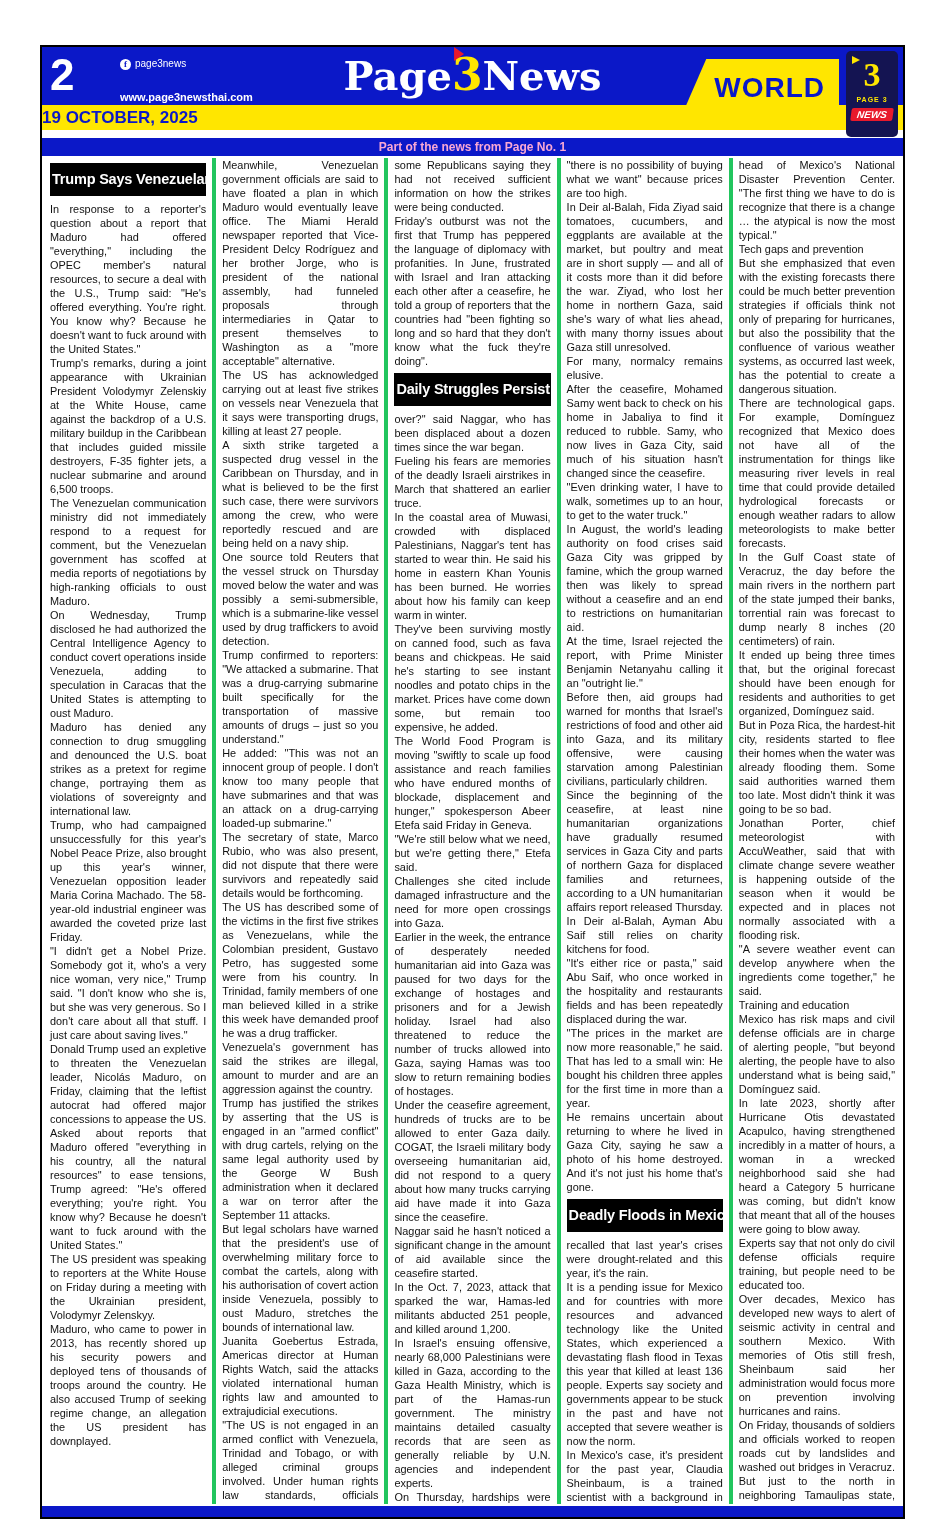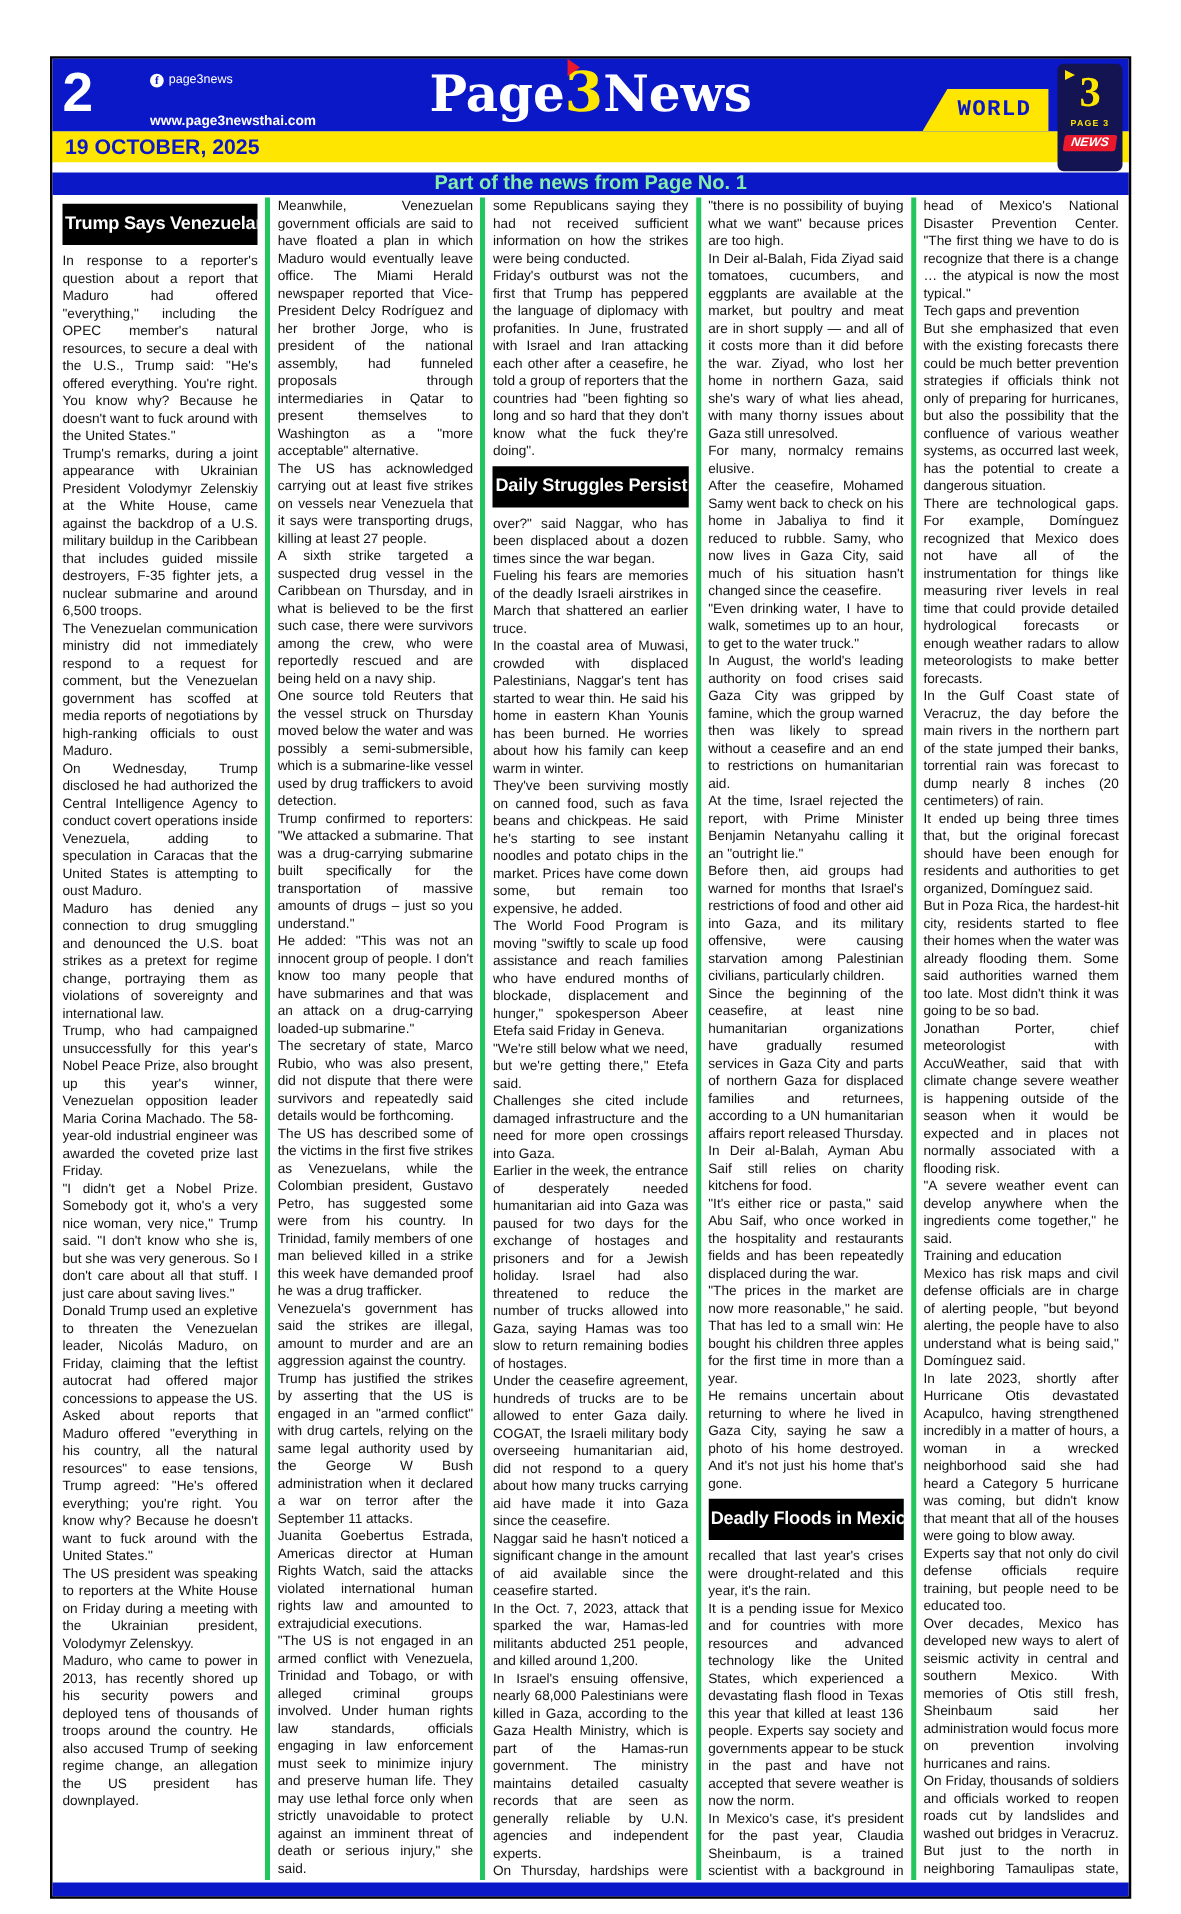--- a/index.html
+++ b/index.html
@@ -14,37 +14,37 @@
   .social-line{display:flex;align-items:center;gap:4px;}
   .fb-icon{display:inline-block;width:11px;height:11px;border-radius:50%;background:#fff;color:var(--header-blue,#0b18c8);
            font-size:9px;font-weight:bold;text-align:center;line-height:11px;font-family:"Liberation Serif",serif;}
   .website{font-weight:bold;font-size:11px;margin-top:19px;}
   .masthead{position:absolute;left:50%;top:3px;transform:translateX(-50%);
             font-family:"DejaVu Serif",serif;font-weight:bold;font-size:40px;line-height:50px;color:#fff;white-space:nowrap;}
   .masthead .three{color:var(--accent-yellow,#ffe600);position:relative;font-size:44px;}
   .masthead .three::before{content:"";position:absolute;left:2px;top:-2px;width:0;height:0;
             border-left:10px solid var(--logo-red,#e8192c);border-top:7px solid transparent;border-bottom:7px solid transparent;}
   .world-tag{position:absolute;right:64px;bottom:0;background:var(--accent-yellow,#ffe600);
-             color:var(--header-blue,#0b18c8);font-weight:bold;font-size:18px;line-height:34px;height:34px;
-             padding:0 14px 0 28px;clip-path:polygon(20px 0,100% 0,100% 100%,0 100%);letter-spacing:1px;
-             font-family:Liberation Mono, monospace;}
+             color:var(--header-blue,#0b18c8);font-weight:bold;font-size:28px;line-height:34px;height:34px;
+             padding:12px 14px 0 28px;clip-path:polygon(20px 0,100% 0,100% 100%,0 100%);letter-spacing:1px;
+             font-family:Liberation Sans, sans-serif;}
   .logo-box{position:absolute;right:5px;top:4px;width:52px;height:86px;background:var(--logo-navy,#141452);
             border-radius:5px;z-index:5;text-align:center;overflow:hidden;}
   .logo-flag{position:absolute;left:6px;top:5px;width:0;height:0;border-left:8px solid var(--accent-yellow,#ffe600);
              border-top:4px solid transparent;border-bottom:4px solid transparent;}
   .logo-three{color:var(--accent-yellow,#ffe600);font-size:34px;font-weight:bold;line-height:40px;margin-top:4px;
               font-family:"Liberation Serif",serif;}
   .logo-page3{color:var(--accent-yellow,#ffe600);font-size:7px;font-weight:bold;letter-spacing:1px;line-height:9px;}
   .logo-news{display:inline-block;background:var(--logo-red,#e8192c);color:#fff;font-style:italic;font-weight:bold;
              font-size:10px;line-height:13px;padding:0 6px;transform:skewX(-8deg);margin-top:3px;border-radius:2px;}
   .date-bar{background:var(--accent-yellow,#ffe600);height:25px;color:var(--header-blue,#0b18c8);
-            font-weight:bold;font-size:17px;line-height:25px;padding-left:10px;}
+            font-weight:bold;font-size:17px;line-height:25px;}
   .gap-strip{height:8px;background:#fff;}
-  .subheader{background:var(--header-blue,#0b18c8);height:18px;color:#86efac;font-weight:bold;
-             font-size:16px;line-height:18px;text-align:center;}
+  .subheader{background:var(--header-blue,#0b18c8);height:18px;color:#f9a8d4;font-weight:bold;
+             font-size:12px;line-height:18px;text-align:center;}
   
   .columns{flex:1 1 auto;display:flex;overflow:hidden;padding:2px 2px 0 2px;}
   .col{flex:1 1 0;padding:0 6px;border-right:4px solid #22c55e;overflow:hidden;}
   .col:last-child{border-right:none;}
   .para{margin:0;font-size:10.9px;line-height:14px;text-align:justify;color:#111;}
   .headline{background:#000;color:#fff;font-weight:bold;font-size:14.5px;line-height:17px;text-align:center;
             padding:8px 2px;margin:5px 0 6px 0;letter-spacing:-0.2px;white-space:nowrap;overflow:hidden;}
   .bottom-strip{flex:0 0 auto;height:11px;background:var(--header-blue,#0b18c8);margin-top:2px;}
 </style>
 </head>
@@ -95,20 +95,21 @@
         <p class="para">Meanwhile, Venezuelan government officials are said to have floated a plan in which Maduro would eventually leave office. The Miami Herald newspaper reported that Vice-President Delcy Rodríguez and her brother Jorge, who is president of the national assembly, had funneled proposals through intermediaries in Qatar to present themselves to Washington as a "more acceptable" alternative.</p>
         <p class="para">The US has acknowledged carrying out at least five strikes on vessels near Venezuela that it says were transporting drugs, killing at least 27 people.</p>
         <p class="para">A sixth strike targeted a suspected drug vessel in the Caribbean on Thursday, and in what is believed to be the first such case, there were survivors among the crew, who were reportedly rescued and are being held on a navy ship.</p>
         <p class="para">One source told Reuters that the vessel struck on Thursday moved below the water and was possibly a semi-submersible, which is a submarine-like vessel used by drug traffickers to avoid detection.</p>
         <p class="para">Trump confirmed to reporters: "We attacked a submarine. That was a drug-carrying submarine built specifically for the transportation of massive amounts of drugs – just so you understand."</p>
         <p class="para">He added: "This was not an innocent group of people. I don't know too many people that have submarines and that was an attack on a drug-carrying loaded-up submarine."</p>
         <p class="para">The secretary of state, Marco Rubio, who was also present, did not dispute that there were survivors and repeatedly said details would be forthcoming.</p>
         <p class="para">The US has described some of the victims in the first five strikes as Venezuelans, while the Colombian president, Gustavo Petro, has suggested some were from his country. In Trinidad, family members of one man believed killed in a strike this week have demanded proof he was a drug trafficker.</p>
         <p class="para">Venezuela's government has said the strikes are illegal, amount to murder and are an aggression against the country.</p>
         <p class="para">Trump has justified the strikes by asserting that the US is engaged in an "armed conflict" with drug cartels, relying on the same legal authority used by the George W Bush administration when it declared a war on terror after the September 11 attacks.</p>
+        <p class="para">But legal scholars have warned that the president's use of overwhelming military force to combat the cartels, along with his authorisation of covert action inside Venezuela, possibly to oust Maduro, stretches the bounds of international law.</p>
         <p class="para">Juanita Goebertus Estrada, Americas director at Human Rights Watch, said the attacks violated international human rights law and amounted to extrajudicial executions.</p>
         <p class="para">"The US is not engaged in an armed conflict with Venezuela, Trinidad and Tobago, or with alleged criminal groups involved. Under human rights law standards, officials engaging in law enforcement must seek to minimize injury and preserve human life. They may use lethal force only when strictly unavoidable to protect against an imminent threat of death or serious injury," she said.</p>
       </div>
       <div class="col">
         <p class="para">some Republicans saying they had not received sufficient information on how the strikes were being conducted.</p>
         <p class="para">Friday's outburst was not the first that Trump has peppered the language of diplomacy with profanities. In June, frustrated with Israel and Iran attacking each other after a ceasefire, he told a group of reporters that the countries had "been fighting so long and so hard that they don't know what the fuck they're doing".</p>
         <div class="headline">Daily Struggles Persist ...</div>
         <p class="para">over?" said Naggar, who has been displaced about a dozen times since the war began.</p>
         <p class="para">Fueling his fears are memories of the deadly Israeli airstrikes in March that shattered an earlier truce.</p>
         <p class="para">In the coastal area of Muwasi, crowded with displaced Palestinians, Naggar's tent has started to wear thin. He said his home in eastern Khan Younis has been burned. He worries about how his family can keep warm in winter.</p>

